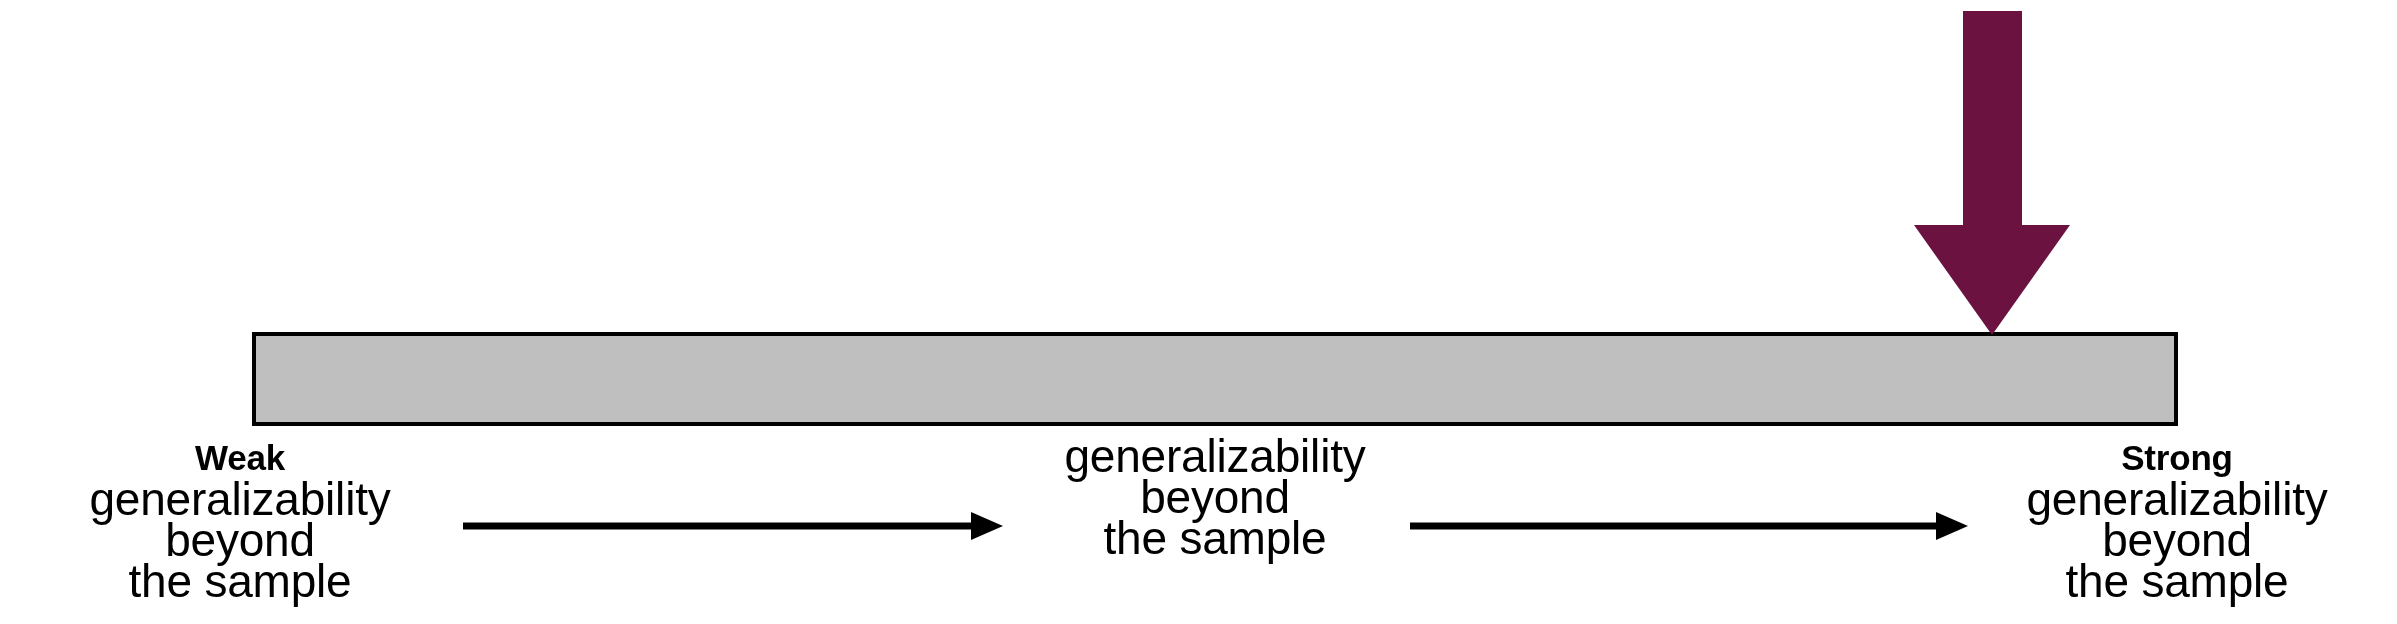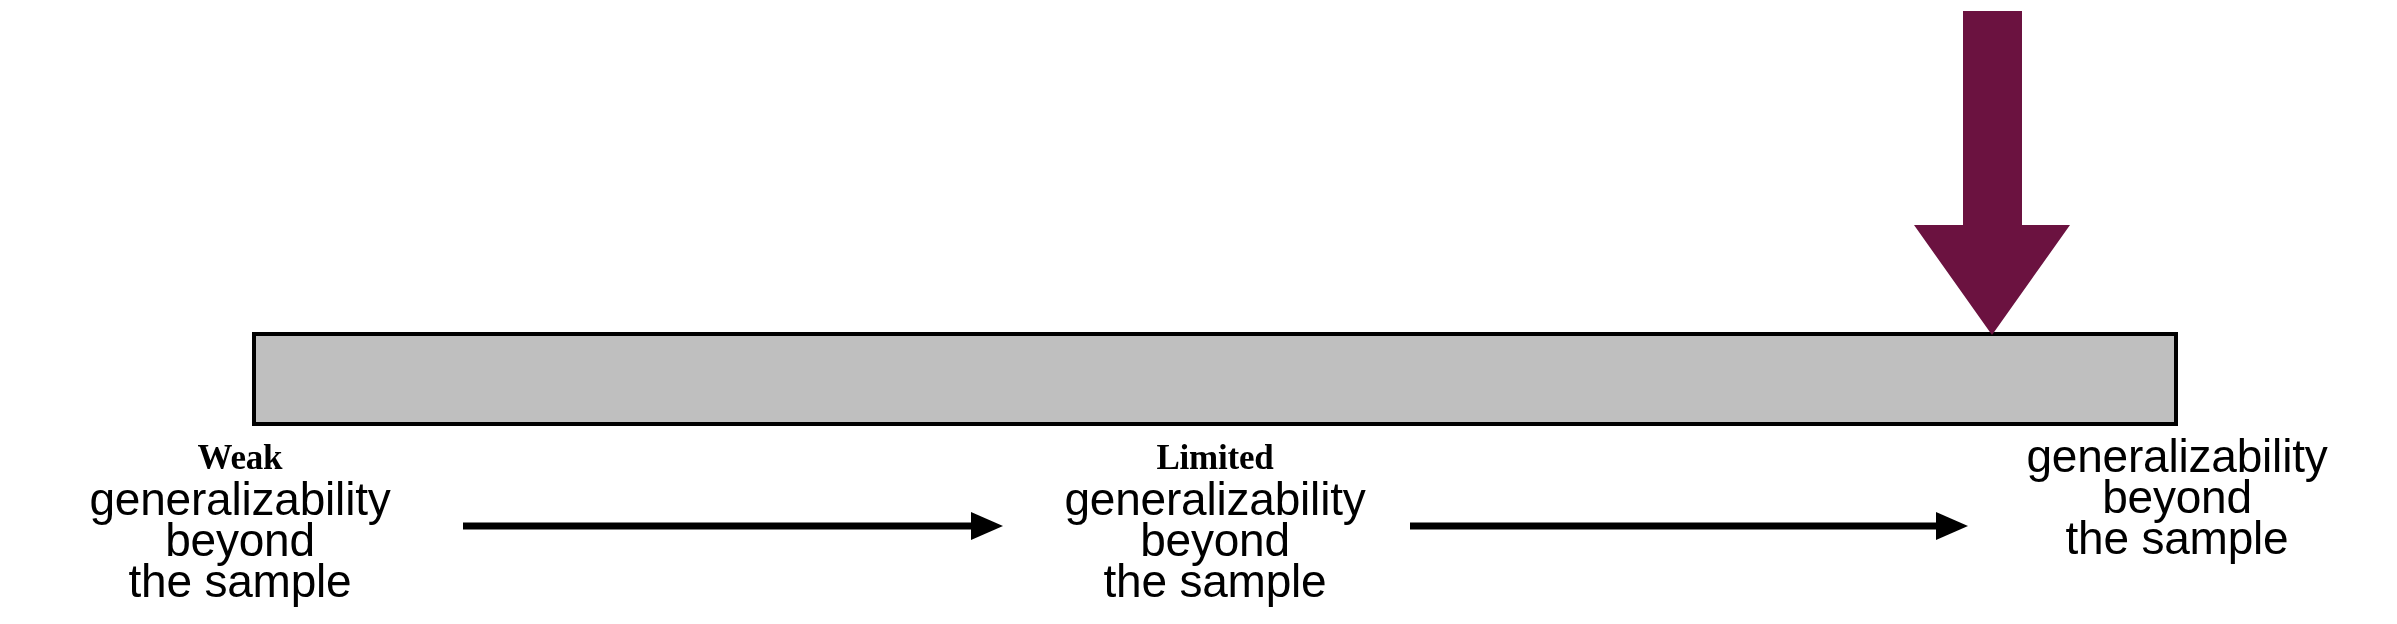--- a/index.html
+++ b/index.html
@@ -57,21 +57,20 @@
     width: 420px;
     text-align: center;
     color: #000000;
   }
   .scale-label .level {
     display: block;
     font-size: 35px;
     font-weight: bold;
     line-height: 43px;
     letter-spacing: -0.2px;
-    font-family: Liberation Serif, serif;
   }
   .scale-label .desc-line {
     display: block;
     font-size: 46px;
     font-weight: normal;
     line-height: 41px;
     letter-spacing: -0.2px;
   }
 
   #scale-label-weak   { left: 30px; }
@@ -118,25 +117,25 @@
 
   <div id="scale-labels">
 
     <div class="scale-label" id="scale-label-weak">
       <span class="level">Weak</span>
       <span class="desc-line">generalizability beyond</span>
       <span class="desc-line">the sample</span>
     </div>
 
     <div class="scale-label" id="scale-label-limited">
-      <span class="level">Limited</span>
       <span class="desc-line">generalizability beyond</span>
       <span class="desc-line">the sample</span>
     </div>
 
     <div class="scale-label" id="scale-label-strong">
+      <span class="level">Strong</span>
       <span class="desc-line">generalizability beyond</span>
       <span class="desc-line">the sample</span>
     </div>
 
   </div>
 
 </div>
 
 </body></html>

